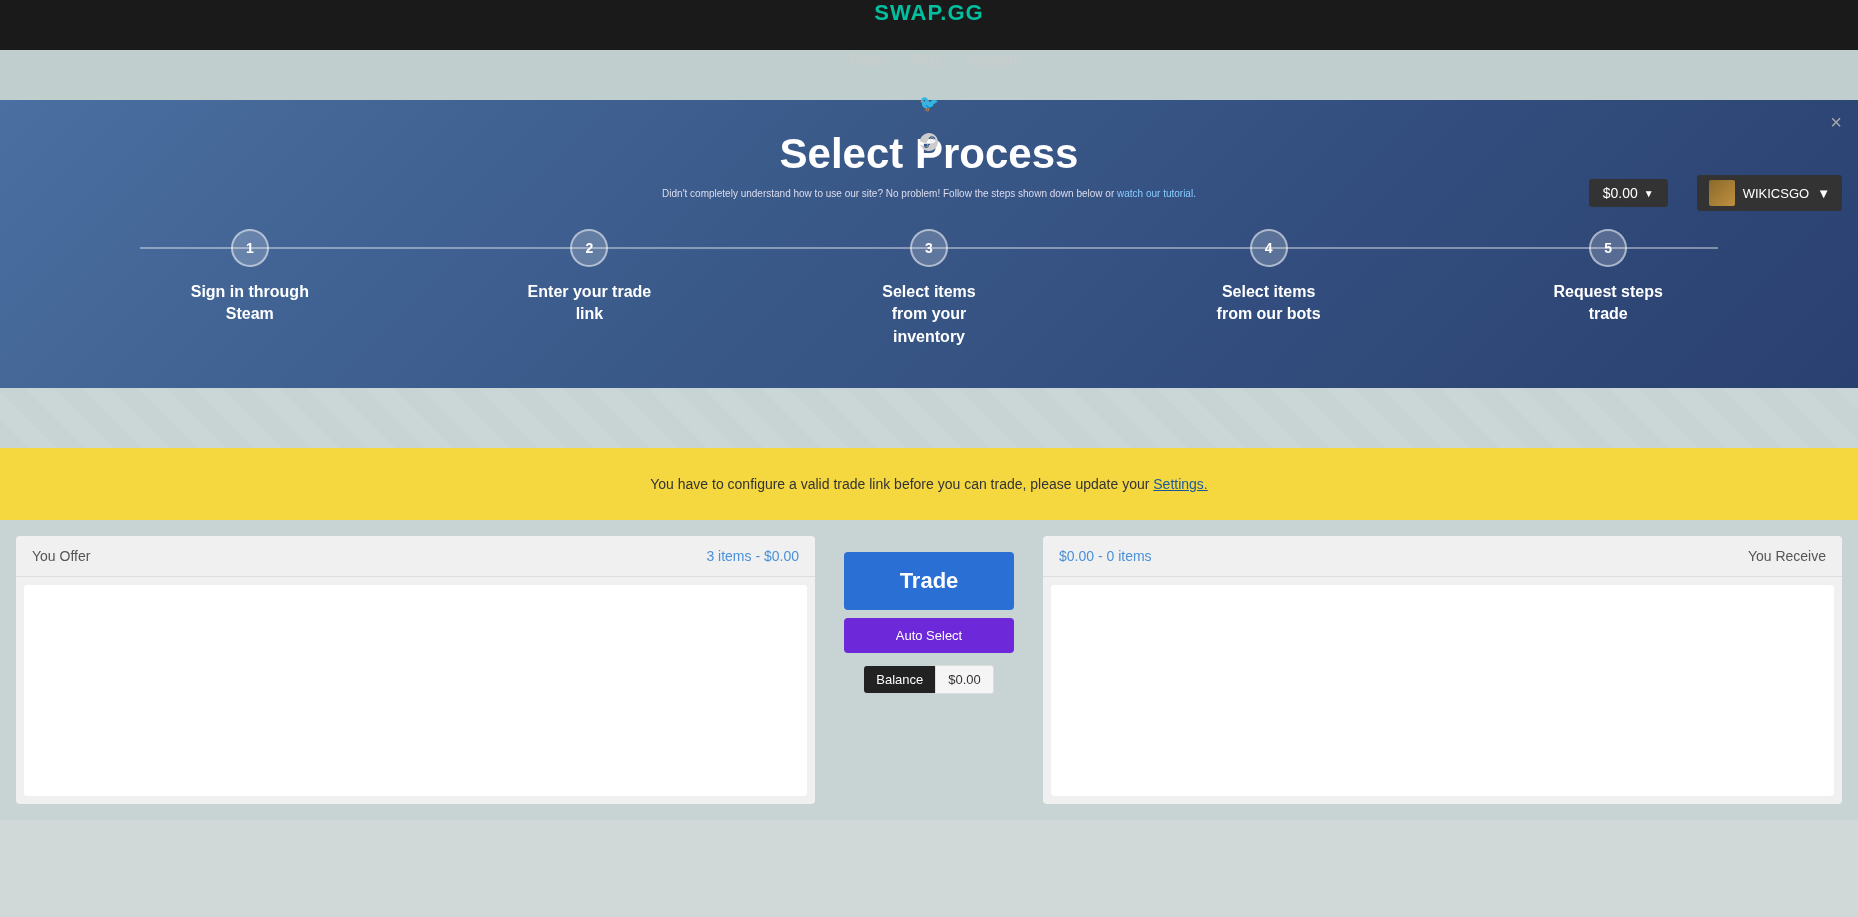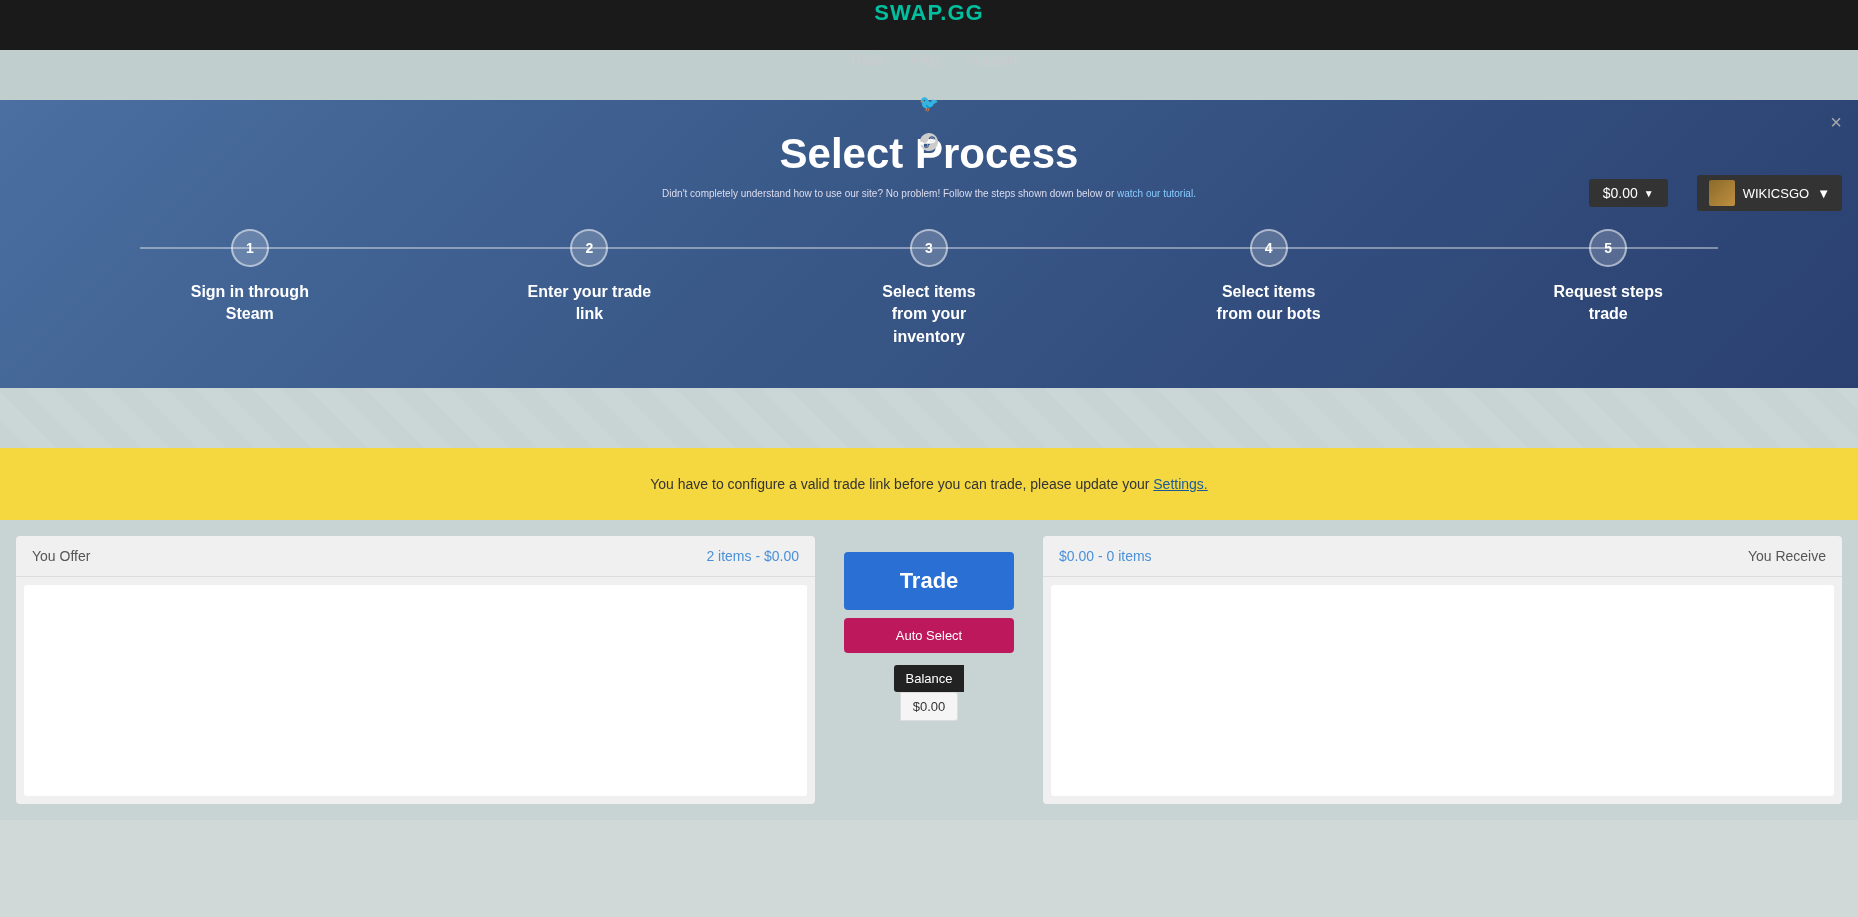--- a/index.html
+++ b/index.html
@@ -236,34 +236,33 @@
       font-size: 22px;
       font-weight: 600;
       border: none;
       border-radius: 4px;
       cursor: pointer;
       text-align: center;
     }
     .auto-select-btn {
       width: 170px;
       padding: 10px;
-      background: #be185d;
+      background: #6d28d9;
       color: #fff;
       font-size: 13px;
       border: none;
       border-radius: 4px;
       cursor: pointer;
       text-align: center;
     }
     .balance-row {
       display: flex;
       align-items: center;
       gap: 0;
       margin-top: 4px;
-      flex-direction: column;
     }
     .balance-label {
       background: #222;
       color: #fff;
       font-size: 13px;
       padding: 6px 12px;
       border-radius: 3px 0 0 3px;
     }
     .balance-value {
       background: #f5f5f5;
@@ -365,21 +364,21 @@
 <div class="warning-banner">
   <span>You have to configure a valid trade link before you can trade, please update your</span>
   <a href="#">Settings.</a>
 </div>
 
 <div class="trade-area">
 
   <div class="trade-panel">
     <div class="trade-panel-header">
       <span class="trade-panel-label">You Offer</span>
-      <span class="trade-panel-value">2 items - $0.00</span>
+      <span class="trade-panel-value">3 items - $0.00</span>
     </div>
     <div class="trade-panel-body"></div>
   </div>
 
   <div class="center-controls">
     <button class="trade-btn">Trade</button>
     <button class="auto-select-btn">Auto Select</button>
     <div class="balance-row">
       <span class="balance-label">Balance</span>
       <span class="balance-value">$0.00</span>

